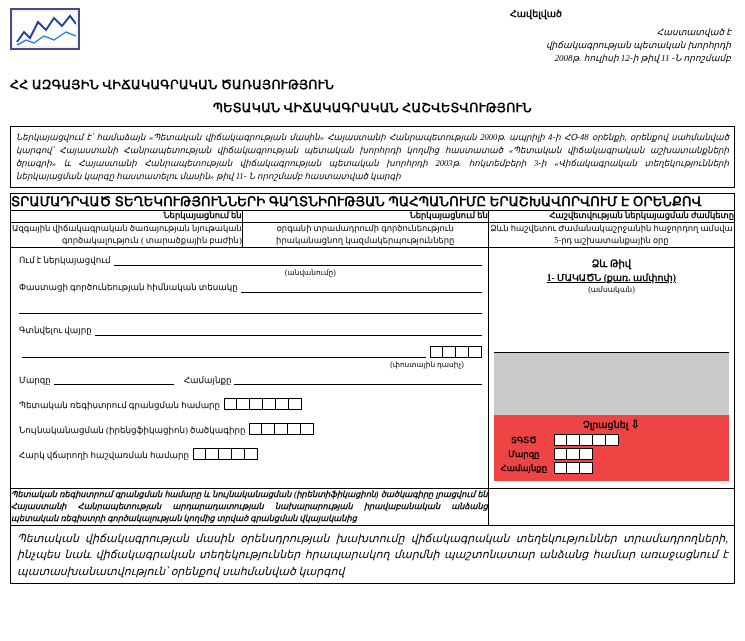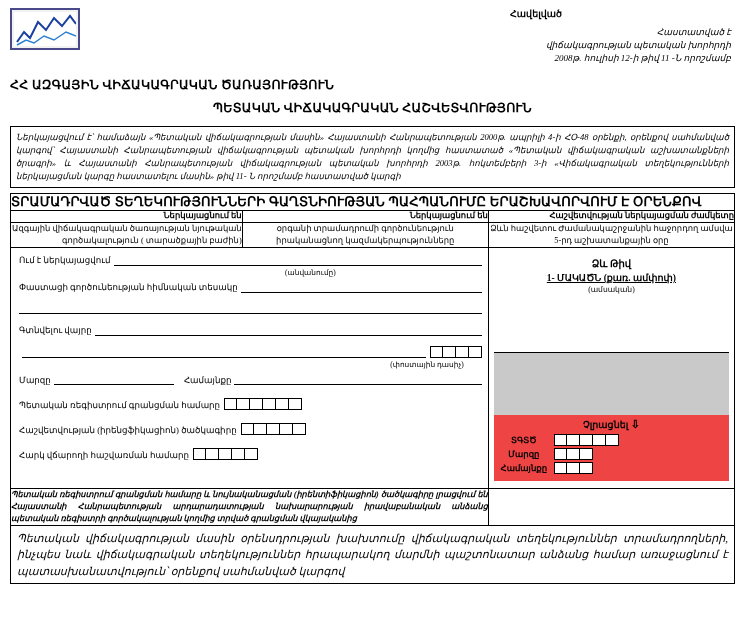--- a/index.html
+++ b/index.html
@@ -331,21 +331,21 @@
               <span></span>
               <span></span>
               <span></span>
               <span></span>
               <span></span>
               <span></span>
             </span>
           </div>
 
           <div class="frow" style="margin-top:13px">
-            <span class="flabel">Հաշվետվության (իրենցֆիկացիոն) ծածկագիրը</span>
+            <span class="flabel">Նույնականացման (իրենցֆիկացիոն) ծածկագիրը</span>
             <span class="boxes">
               <span></span>
               <span></span>
               <span></span>
               <span></span>
               <span></span>
             </span>
           </div>
 
           <div class="frow" style="margin-top:13px">

